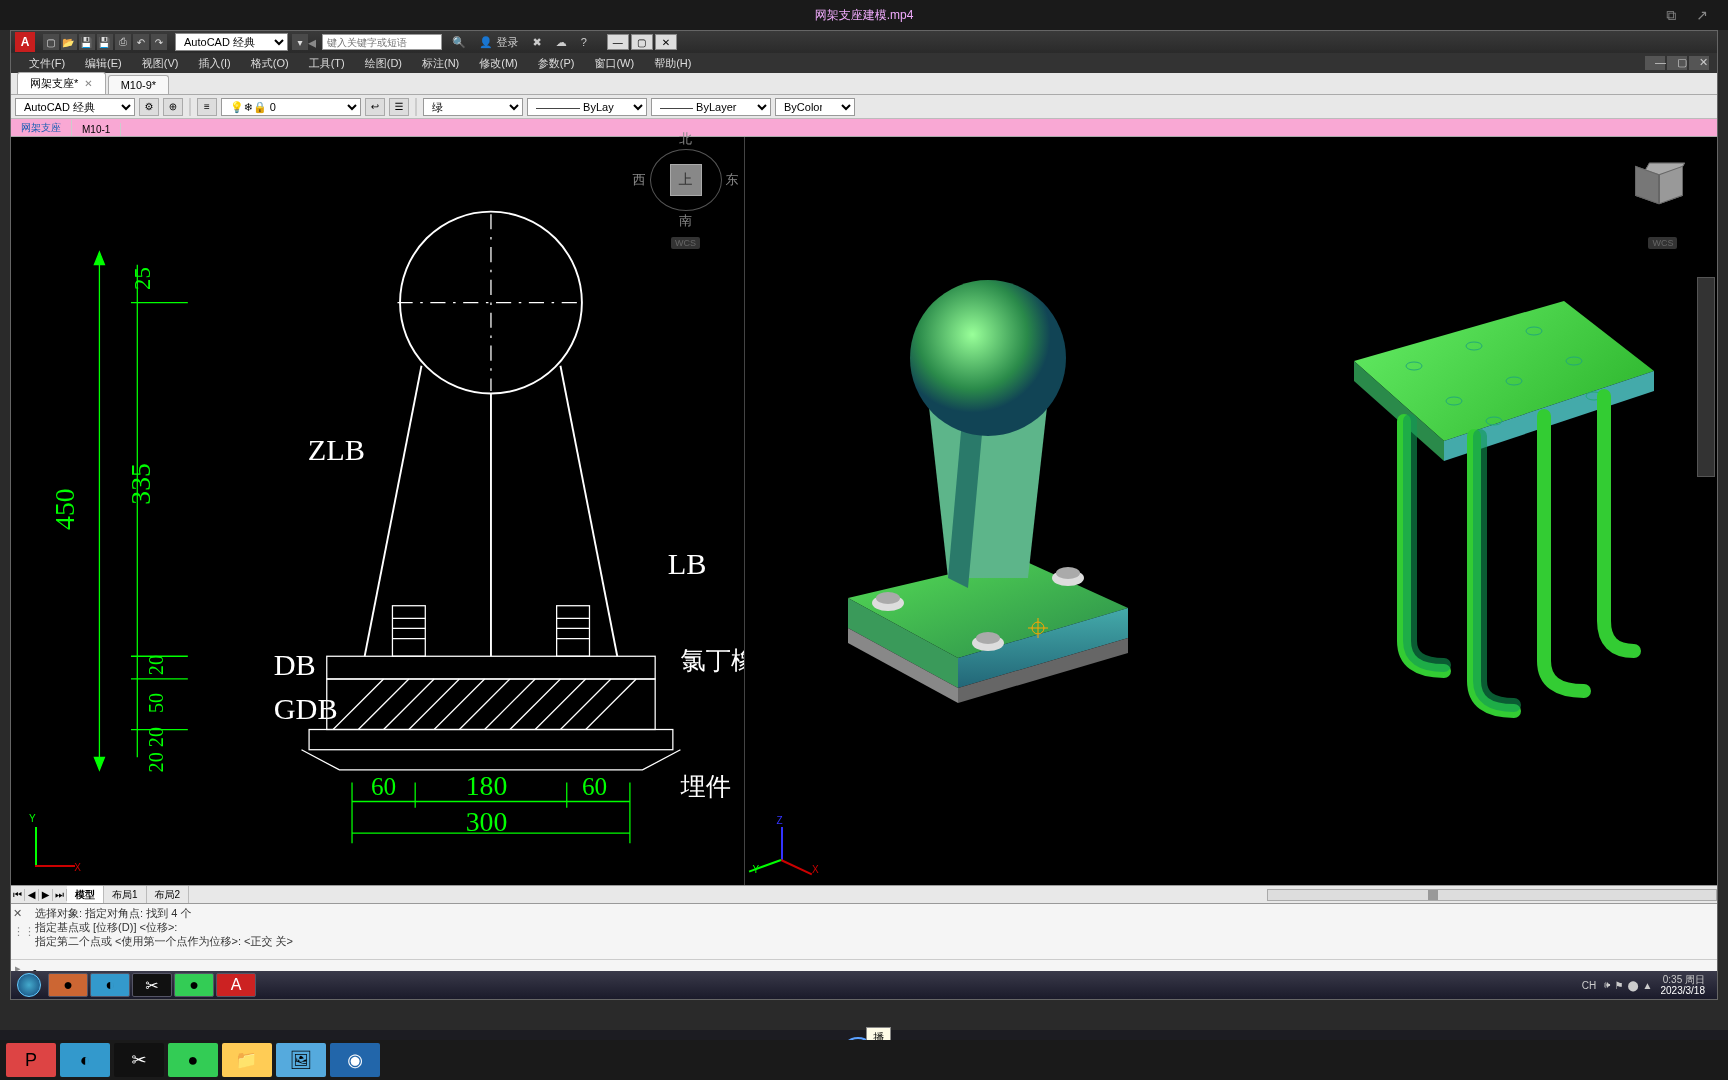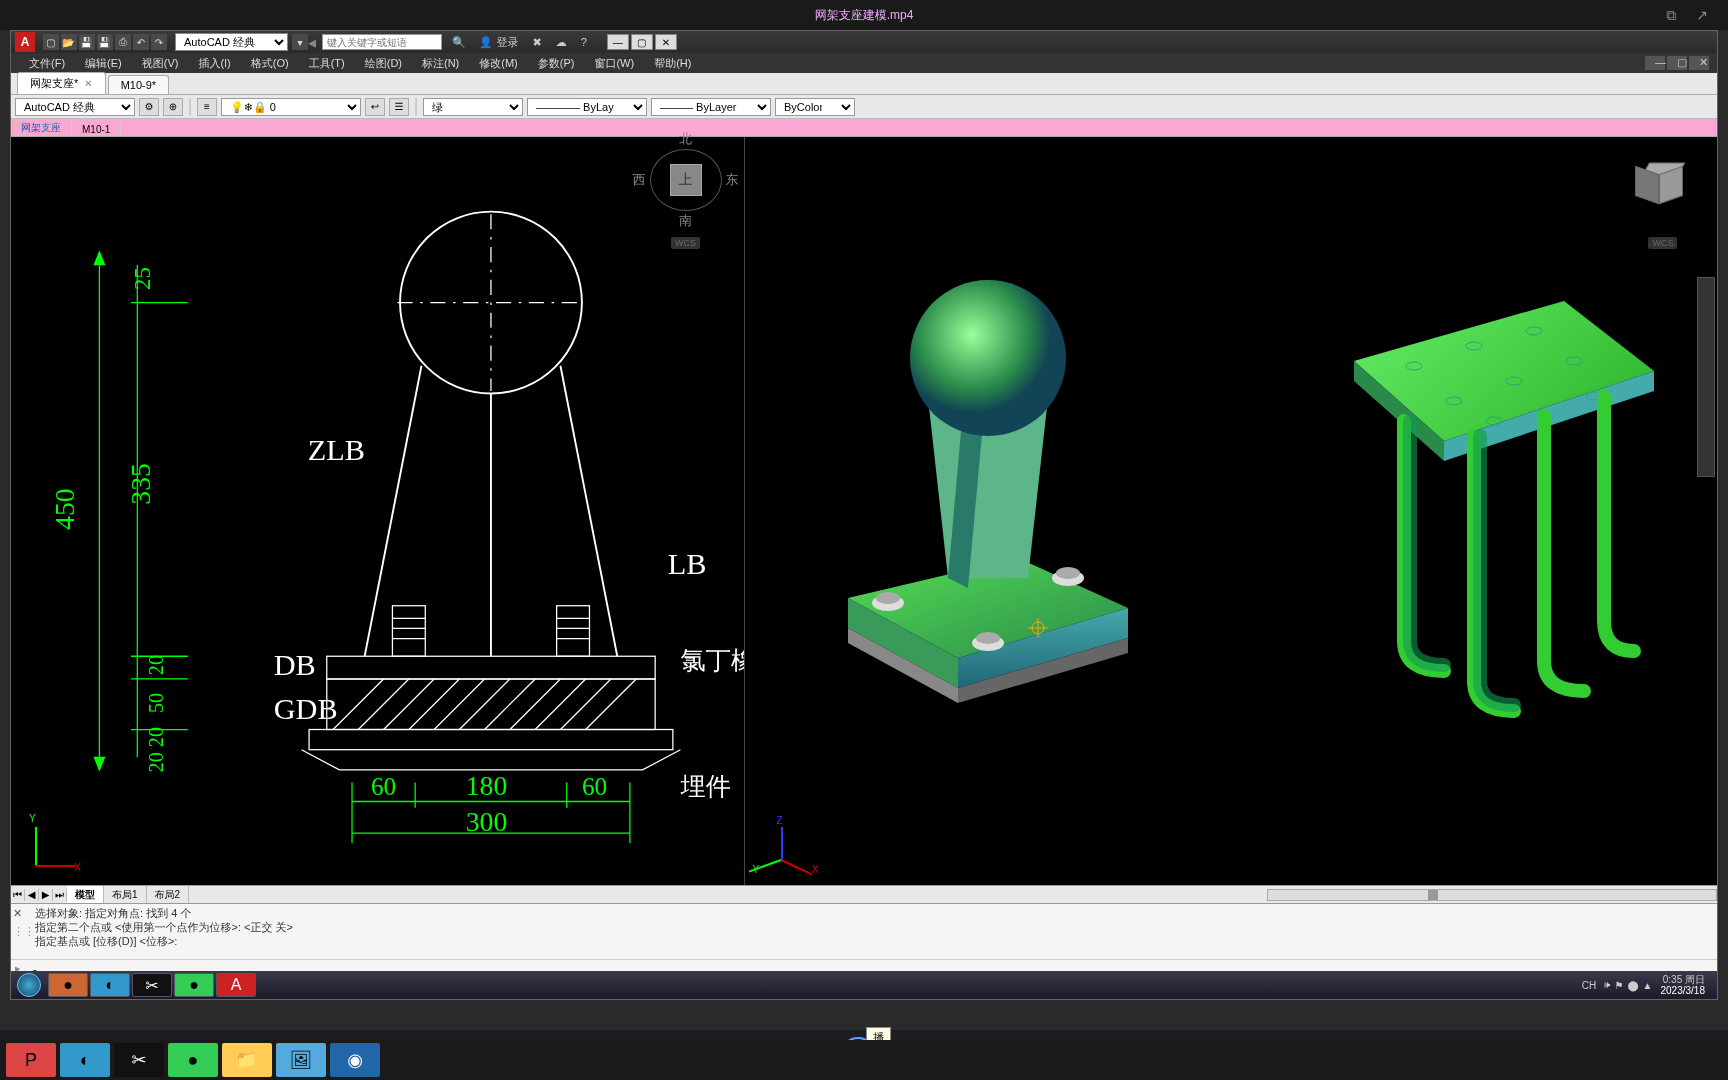--- a/index.html
+++ b/index.html
@@ -467,22 +467,22 @@
         </div>
     </div>
   </div>
 
   <div class="command-area">
     <div class="cmd-history">
       <span class="cmd-close">✕</span>
       <span class="cmd-handle">⋮⋮</span>
       <div style="margin-left:18px;">
         <div>选择对象: 指定对角点: 找到 4 个</div>
+        <div>指定基点或 [位移(D)] &lt;位移&gt;:</div>
         <div>指定第二个点或 &lt;使用第一个点作为位移&gt;:  &lt;正交 关&gt;</div>
-        <div>指定基点或 [位移(D)] &lt;位移&gt;:</div>
       </div>
     </div>
     <div class="cmd-input-row">
       <span class="cmd-icon">▸</span>
       <span>- </span>
     </div>
   </div>
 
 
   <div class="status-bar">

